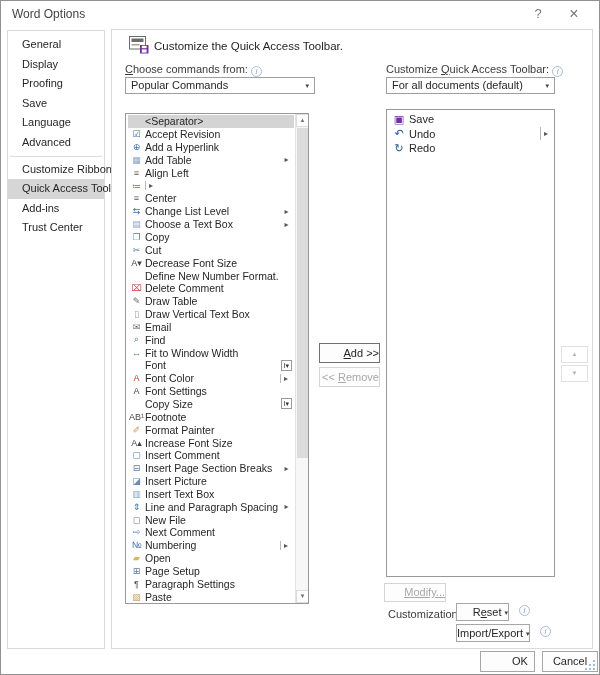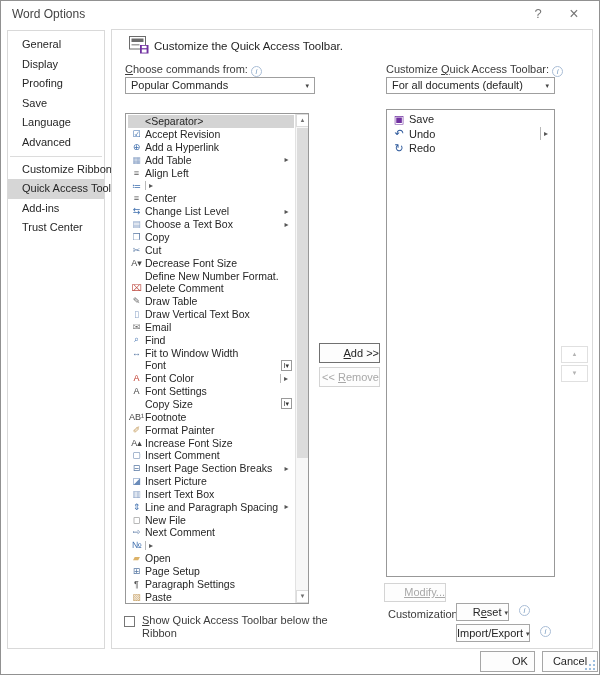--- a/index.html
+++ b/index.html
@@ -281,20 +281,21 @@
             <span class="clabel">New File</span>
             <span class="cfly"></span>
           </div>
           <div class="crow">
             <span class="cicon" style="color: rgb(90, 122, 165);">⇨</span>
             <span class="clabel">Next Comment</span>
             <span class="cfly"></span>
           </div>
           <div class="crow">
             <span class="cicon" style="color: rgb(63, 111, 174);">№</span>
+            <span class="clabel">Numbering</span>
             <span class="cfly bar">▸</span>
           </div>
           <div class="crow">
             <span class="cicon" style="color: rgb(220, 178, 104);">▰</span>
             <span class="clabel">Open</span>
             <span class="cfly"></span>
           </div>
           <div class="crow">
             <span class="cicon" style="color: rgb(90, 122, 165);">⊞</span>
             <span class="clabel">Page Setup</span>
@@ -311,27 +312,20 @@
             <span class="cfly"></span>
           </div>
         </div>
       <div class="vscroll">
         <div class="sb-btn sb-up">▲</div>
         <div class="sb-thumb"></div>
         <div class="sb-btn sb-dn">▼</div>
       </div>
     </div>
 
-    <div class="check">
-      <span class="ckbox"></span>
-      <span class="cklbl">
-        <span class="ac">S</span><span>how Quick Access Toolbar below the</span><br>
-        <span>Ribbon</span>
-      </span>
-    </div>
 
     <div class="btn btn-add">
       <span class="ac">A</span><span>dd &gt;&gt;</span>
     </div>
     <div class="btn btn-remove">
       <span>&lt;&lt; </span><span class="ac">R</span><span>emove</span>
     </div>
 
     <div class="lbl lbl-customize">
       <span>Customize </span><span class="ac">Q</span><span>uick Access Toolbar:</span><span class="info">i</span>

